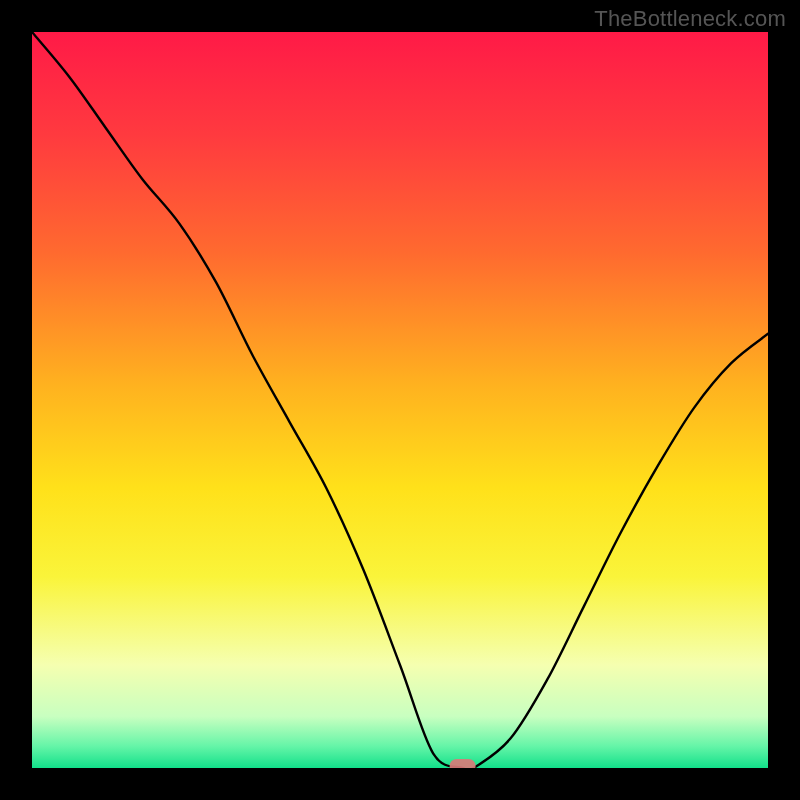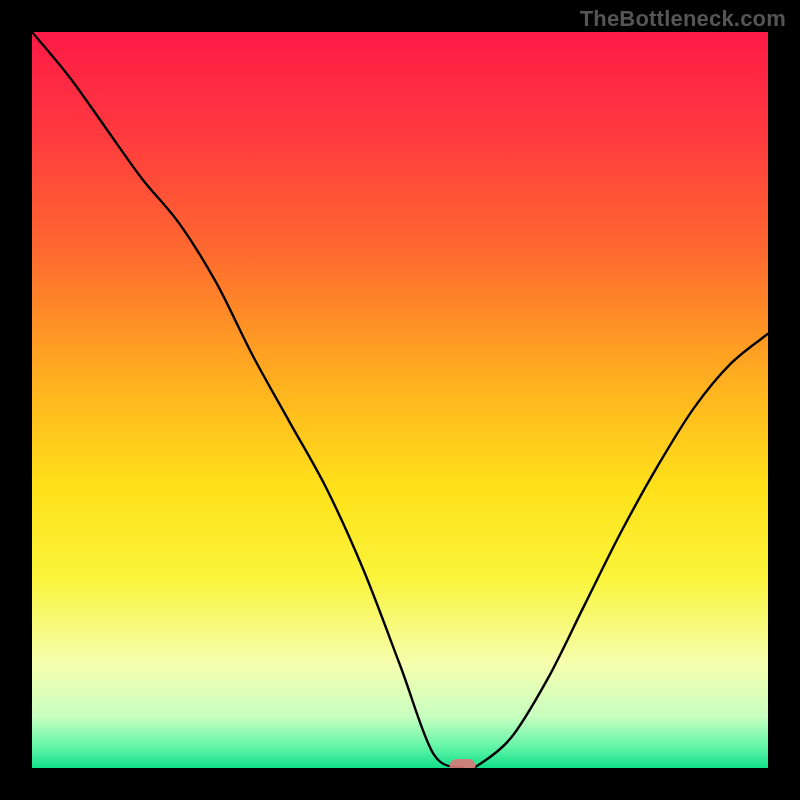--- a/index.html
+++ b/index.html
@@ -13,21 +13,21 @@
     width: 800px;
     height: 800px;
     background: #000;
   }
   .watermark {
     position: absolute;
     top: 6px;
     right: 14px;
     color: #555;
     font-size: 22px;
-    font-weight: 700;
+    font-weight: 400;
     letter-spacing: 0.2px;
     z-index: 3;
     user-select: none;
   }
   .inner {
     position: absolute;
     left: 32px;
     top: 32px;
     width: 736px;
     height: 736px;

